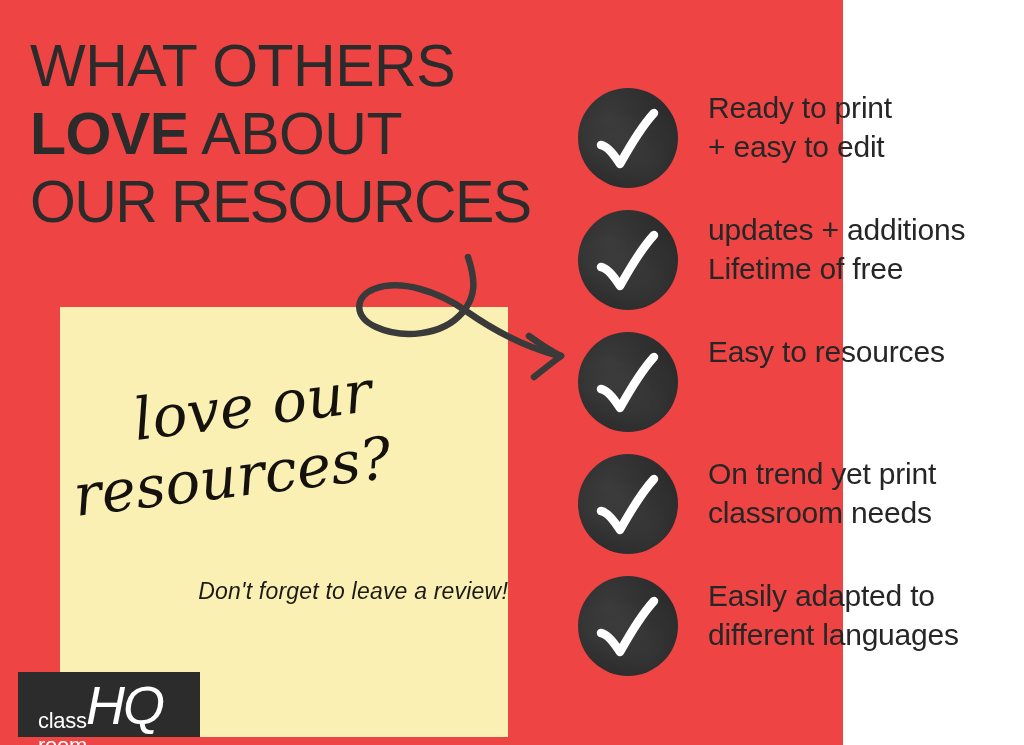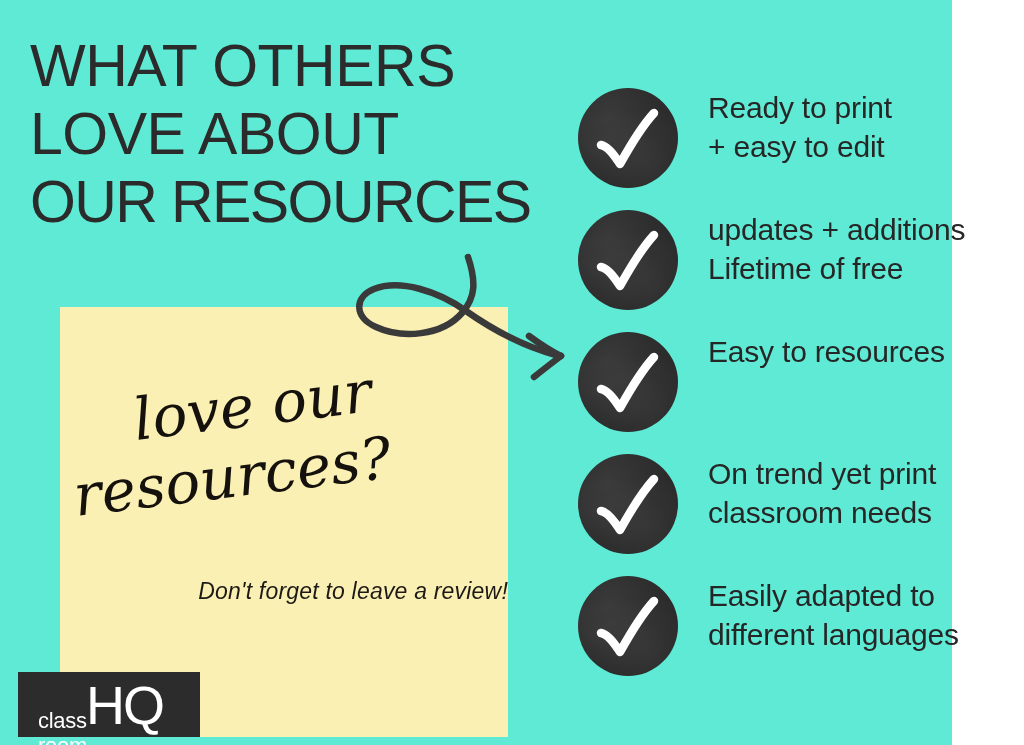--- a/index.html
+++ b/index.html
@@ -9,24 +9,23 @@
   body {
     width: 1024px;
     height: 745px;
     background: #ffffff;
     font-family: "Liberation Sans", sans-serif;
     overflow: hidden;
     position: relative;
   }
   .canvas {
     position: relative;
-    width: 940px;
+    width: 843px;
     height: 745px;
-    background: #5eead4;
-    padding-left: 12px;
+    background: #ef4444;
   }
 
   
   .headline {
     position: absolute;
     left: 30px;
     top: 32px;
     width: 540px;
     color: #2b2b2b;
     font-family: "Liberation Sans", sans-serif;
@@ -34,21 +33,21 @@
     line-height: 68px;
     letter-spacing: -0.5px;
     font-weight: 400;
     white-space: nowrap;
   }
   .headline .line {
     display: block;
     white-space: nowrap;
   }
   .headline .bold {
-    font-weight: 400;
+    font-weight: 700;
   }
   .hl3 {
     letter-spacing: -1.6px;
   }
 
   
   .yellow-card {
     position: absolute;
     left: 60px;
     top: 307px;
@@ -196,20 +195,21 @@
     display: block;
   }
   .logo-hq {
     color: #ffffff;
     font-family: "Liberation Sans", sans-serif;
     font-size: 54px;
     line-height: 52px;
     font-weight: 300;
     letter-spacing: -2px;
     margin-left: -1px;
+    font-style: italic;
   }
 </style>
 </head>
 <body>
 
 <div class="canvas">
 
   <div class="headline">
     <span class="line">WHAT OTHERS</span>
     <span class="line"><span class="bold">LOVE</span><span> ABOUT</span></span>

